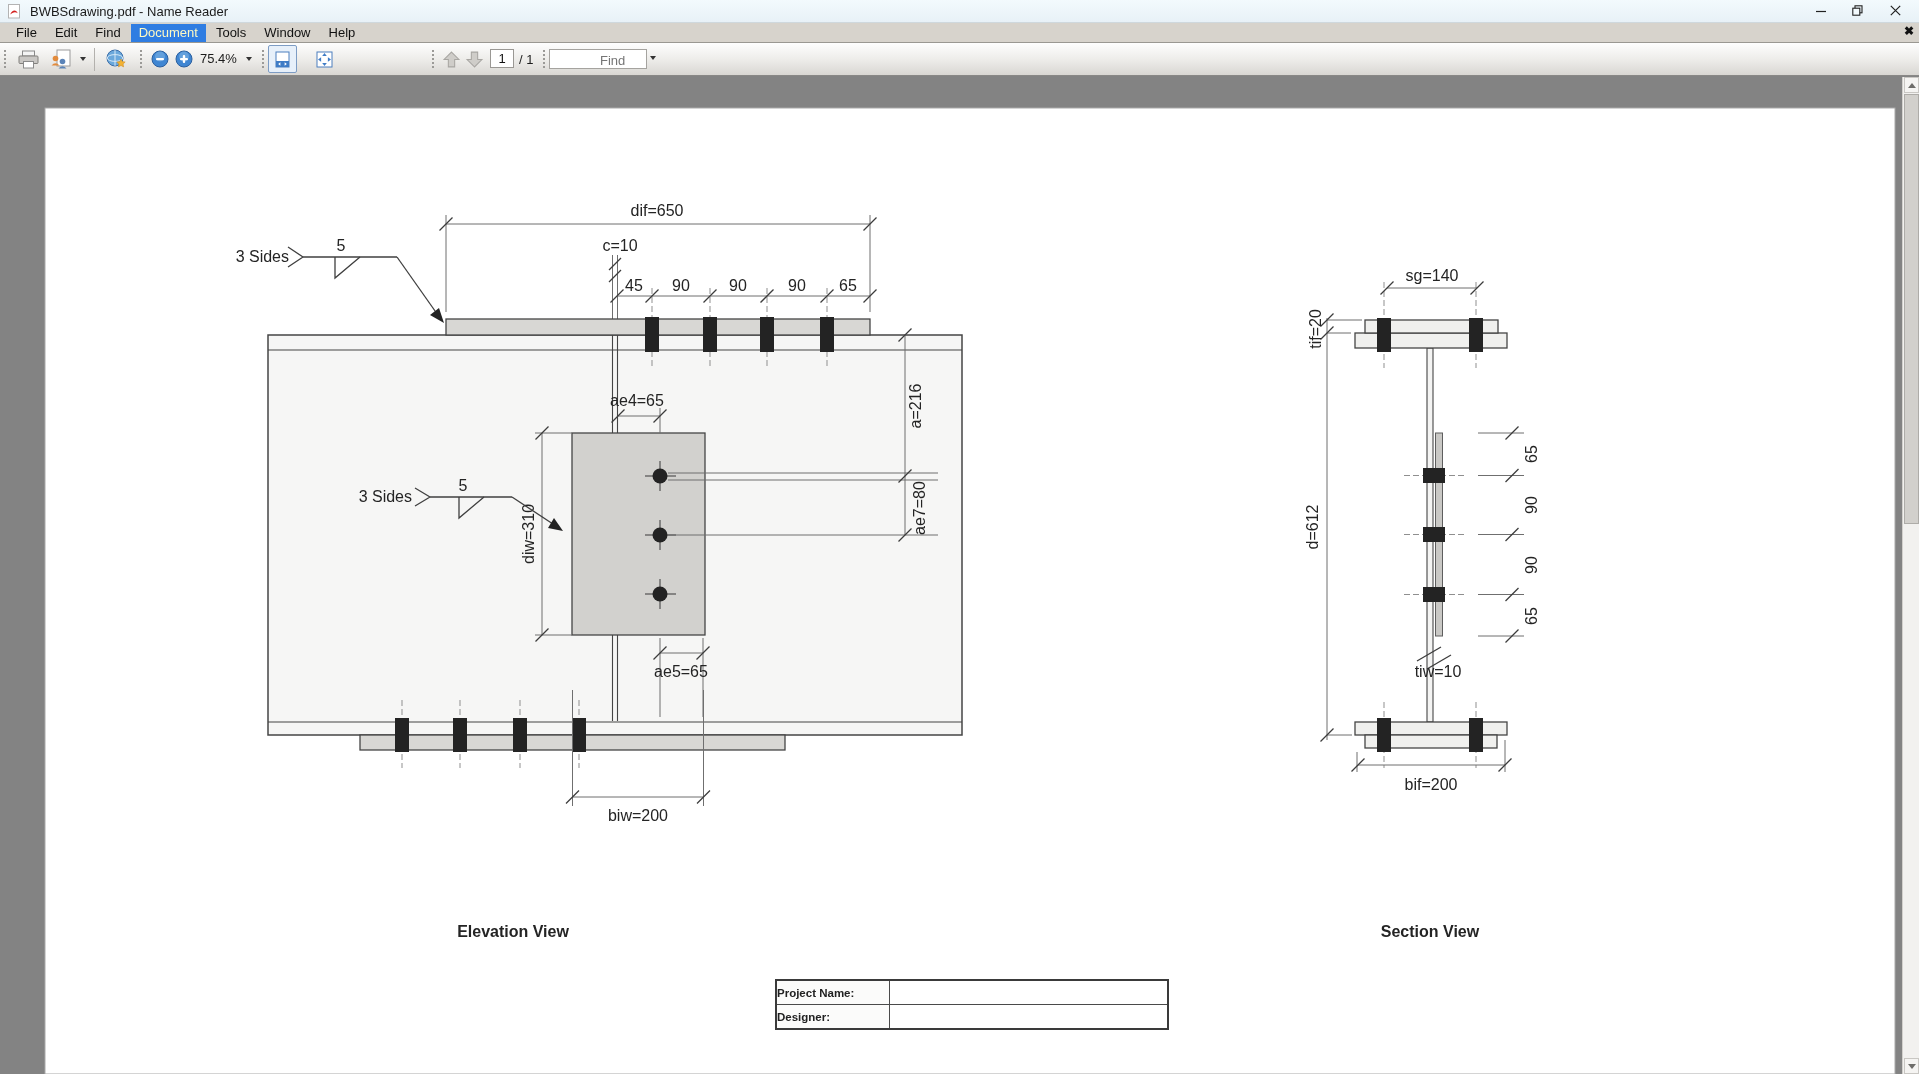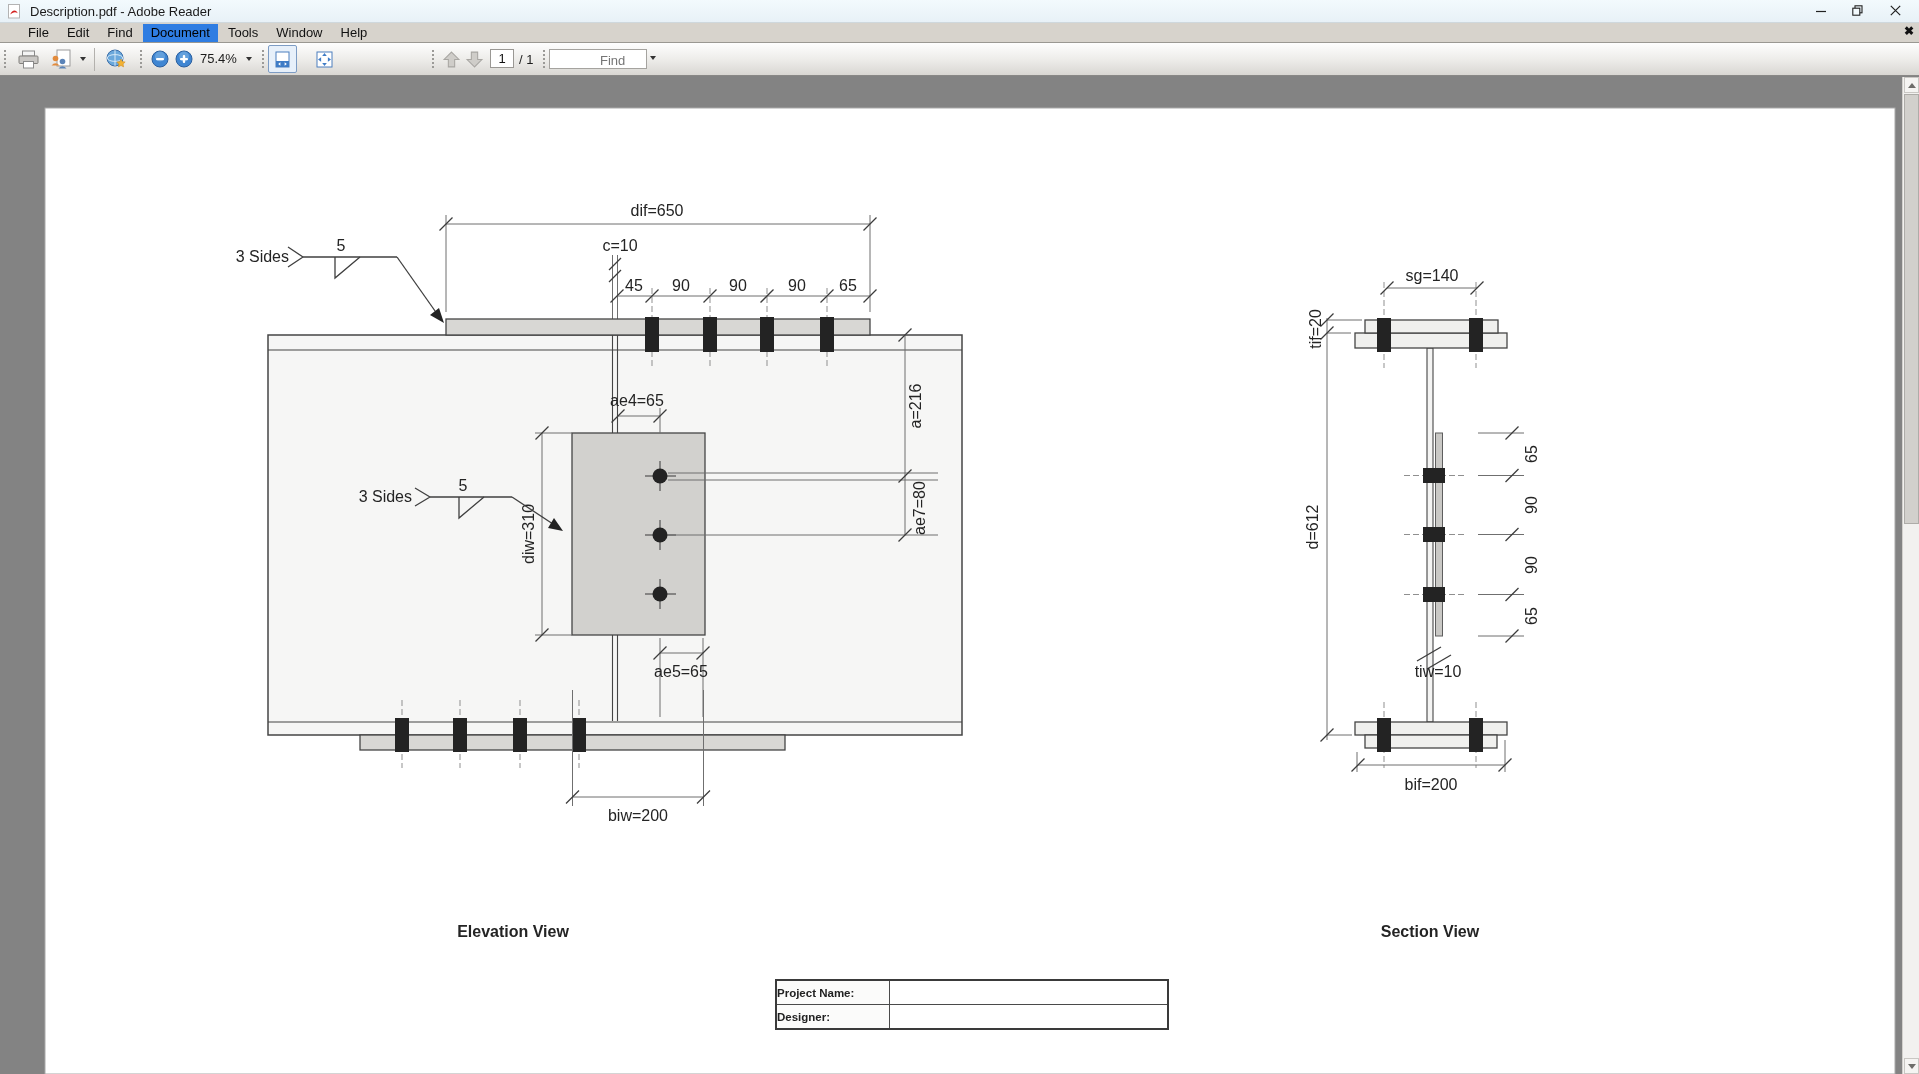--- a/index.html
+++ b/index.html
@@ -8,24 +8,24 @@
   
   .titlebar{position:absolute;left:0;top:0;width:1919px;height:22px;background:linear-gradient(#f3fafd,#e8f1f7);
             border-bottom:1px solid #cfd8dd;z-index:5;display:flex;align-items:center;}
   .titlebar .app-title{font-size:13px;color:#1a1a1a;margin-left:8px;}
   .pdf-ico{margin-left:7px;width:15px;height:15px;flex:0 0 auto;}
   .win-btn{position:absolute;top:0;width:32px;height:21px;display:flex;align-items:center;justify-content:center;
            color:#222;font-size:12px;cursor:default;}
   .wb-min{right:82px;} .wb-restore{right:46px;} .wb-close{right:8px;}
   
   .menubar{position:absolute;left:0;top:23px;width:1919px;height:20px;background:#d7d3cc;z-index:5;
-           display:flex;align-items:center;padding-left:20px;font-size:13px;color:#111;
+           display:flex;align-items:center;padding-left:8px;font-size:13px;color:#111;
            border-bottom:1px solid #9a9892;box-sizing:border-box;}
   .menu-item{padding:1px 8px 2px 8px;margin-right:2px;}
-  .menu-item.active{background:#2f7de2;color:#000000;}
+  .menu-item.active{background:#2f7de2;color:#fef9c3;}
   .doc-close{position:absolute;right:5px;top:1px;font-size:12px;font-weight:bold;color:#111;}
   
   .toolbar{position:absolute;left:0;top:43px;width:1919px;height:33px;z-index:5;
            background:linear-gradient(#fefefe,#ecebe8 55%,#d9d7d3);border-bottom:1px solid #898886;box-sizing:border-box;}
   .grip{position:absolute;top:6px;width:4px;height:21px;
         background-image:radial-gradient(#9b9a97 34%,transparent 36%);background-size:4px 4px;}
   .tb-btn{position:absolute;top:2px;height:28px;display:flex;align-items:center;justify-content:center;border-radius:2px;}
   .tb-sep{position:absolute;top:5px;width:1px;height:23px;background:#b3b1ad;}
   .tb-btn.pressed{border:1px solid #7d9cc4;background:#e7f0fa;box-sizing:border-box;}
   .caret{width:0;height:0;border-left:3.5px solid transparent;border-right:3.5px solid transparent;
@@ -303,21 +303,21 @@
       <div class="it-label">Designer:</div>
       <div class="it-value"></div>
     </div>
   </div>
 
   <div class="titlebar">
     <svg class="pdf-ico" viewBox="0 0 15 15">
       <rect x="1.5" y="0.5" width="11" height="13.5" fill="#ffffff" stroke="#b3b3b3"></rect>
       <path d="M3.2,10.5 C5,5.5 9.5,5.5 10.6,9.3 C8.5,7.2 5.3,8.4 3.2,10.5 Z" fill="#d3201f"></path>
     </svg>
-    <span class="app-title">Description.pdf - Adobe Reader</span>
+    <span class="app-title">BWBSdrawing.pdf - Name Reader</span>
     <div class="win-btn wb-min">
       <svg width="10" height="10" viewBox="0 0 10 10">
           <line x1="0" y1="5.5" x2="10" y2="5.5" stroke="#222" stroke-width="1.2"></line>
         </svg>
     </div>
     <div class="win-btn wb-restore">
       <svg width="11" height="11" viewBox="0 0 11 11">
         <rect x="3" y="0.8" width="7" height="7" fill="none" stroke="#222" stroke-width="1.1"></rect>
         <rect x="0.8" y="3.2" width="7" height="7" fill="#f3fafd" stroke="#222" stroke-width="1.1"></rect>
       </svg>

